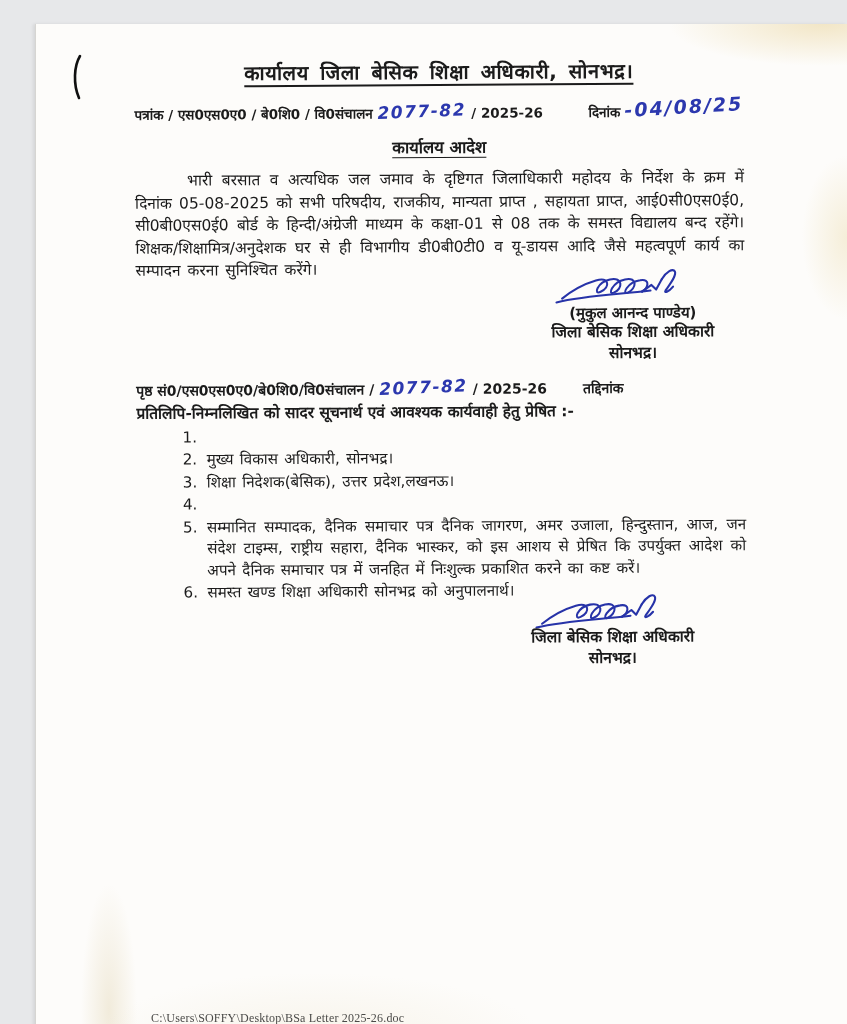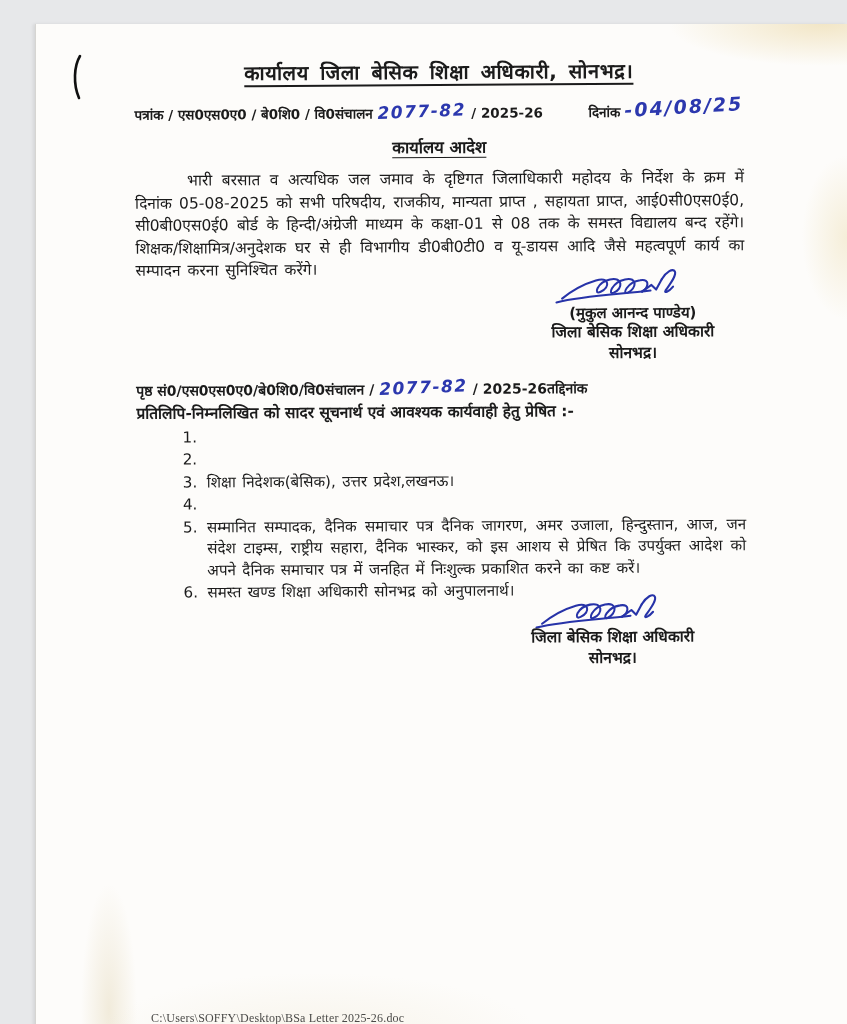--- a/index.html
+++ b/index.html
@@ -114,21 +114,21 @@
   .sig-desig { font-size: 15.5px; font-weight: bold; line-height: 21px; }
   .sig-place { font-size: 15.5px; font-weight: bold; line-height: 21px; }
   .ref-row2 {
     margin-top: 13px;
     display: flex;
     align-items: baseline;
     font-size: 14px;
     font-weight: bold;
     white-space: nowrap;
   }
-  .ref-row2 .tail { }
+  .ref-row2 .tail { margin-left: 36px; }
   .copy-intro {
     font-size: 15.5px;
     font-weight: bold;
     margin-top: 2px;
   }
   .copy-list {
     list-style: none;
     margin-top: 4px;
     padding-left: 46px;
   }
@@ -206,20 +206,21 @@
     </div>
 
     <div class="copy-intro">प्रतिलिपि-निम्नलिखित को सादर सूचनार्थ एवं आवश्यक कार्यवाही हेतु प्रेषित :-</div>
 
     <ol class="copy-list">
       <li>
         <span class="num">1.</span>
       </li>
       <li>
         <span class="num">2.</span>
+        <span class="itxt">मुख्य विकास अधिकारी, सोनभद्र।</span>
       </li>
       <li>
         <span class="num">3.</span>
         <span class="itxt">शिक्षा निदेशक(बेसिक), उत्तर प्रदेश,लखनऊ।</span>
       </li>
       <li>
         <span class="num">4.</span>
       </li>
       <li>
         <span class="num">5.</span>

